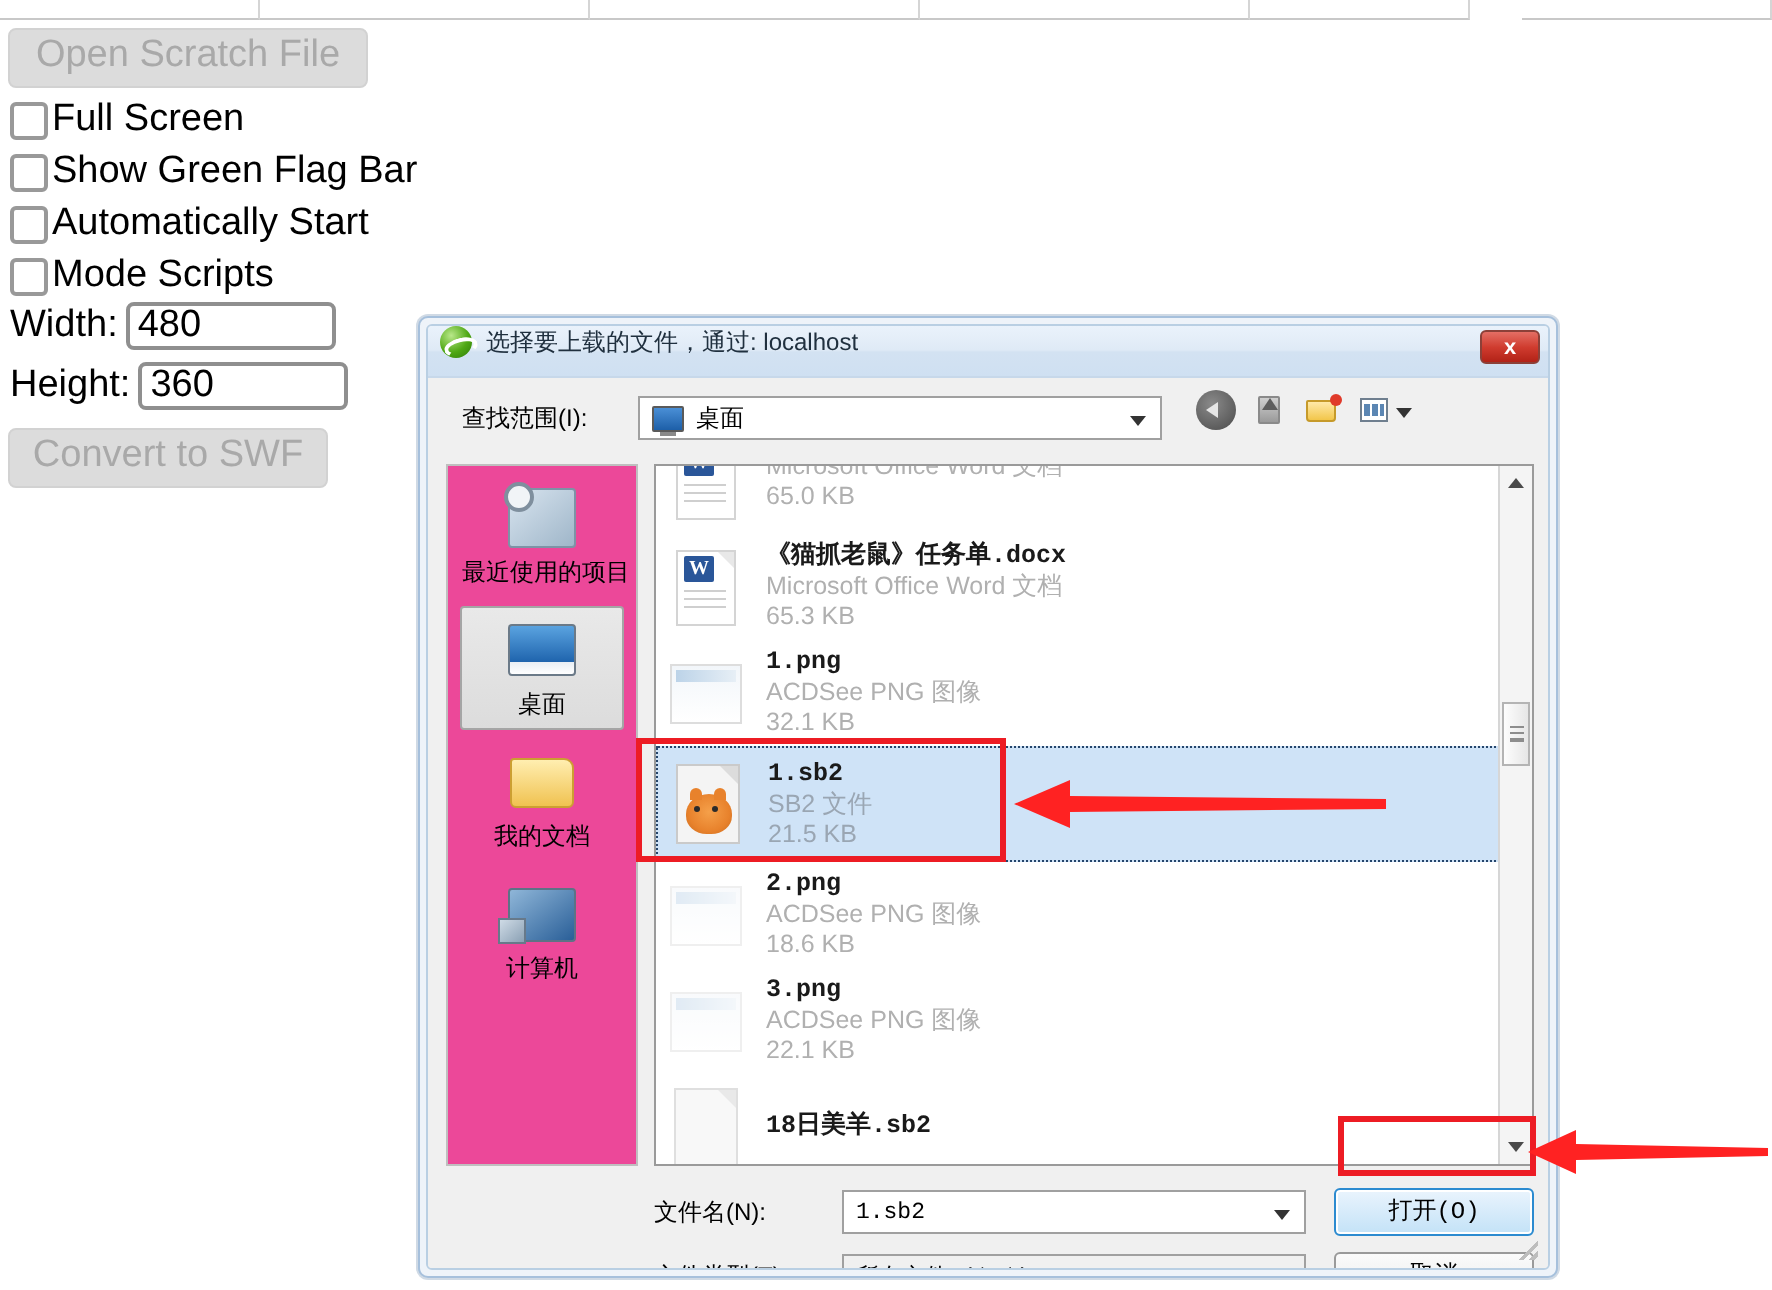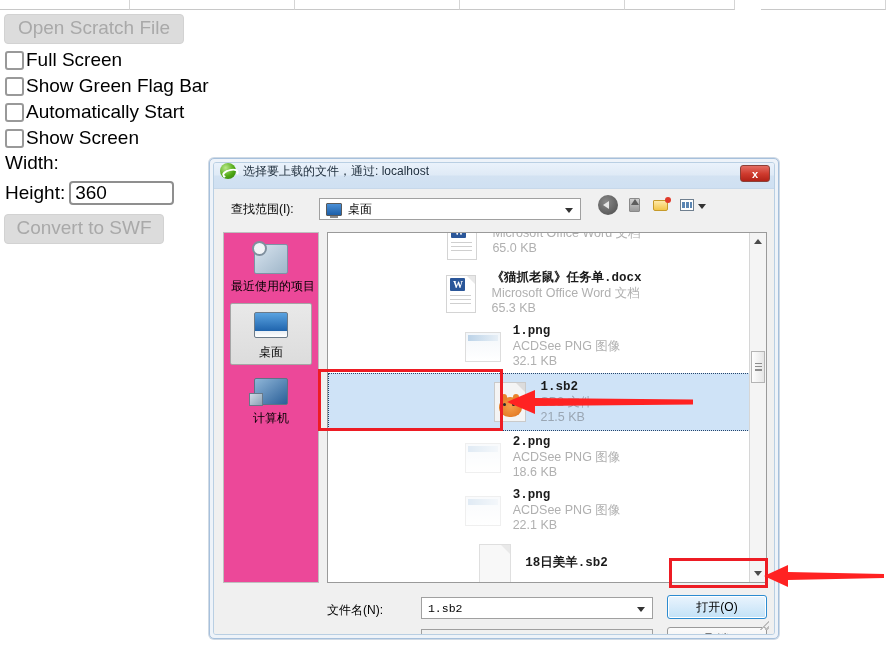--- a/index.html
+++ b/index.html
@@ -423,21 +423,20 @@
   }
   .fl-scroll { position: absolute; left: 0; top: -19px; width: 422px; }
 
   .frow {
     position: relative;
     height: 53px;
     display: flex;
     align-items: center;
     padding-left: 3px;
     box-sizing: border-box;
-    justify-content: center;
   }
   .frow.selected {
     background: #cfe3f7;
     border: 1px dotted #25456b;
     box-sizing: border-box;
   }
   .f-ico { width: 44px; flex: 0 0 auto; display:flex; align-items:center; justify-content:center; }
   .f-meta { margin-left: 8px; line-height: 15px; }
   .f-name {
     font-size: 12.5px;
@@ -575,21 +574,21 @@
     position: absolute; left: 3px; top: 11px;
     width: 7px; height: 8px;
     background: linear-gradient(to bottom,
       #8d8d8d 0 1px, transparent 1px 3px,
       #8d8d8d 3px 4px, transparent 4px 6px,
       #8d8d8d 6px 7px);
   }
 
   
   .bform { position: absolute; left: 113px; top: 404px; width: 440px; }
-  .bf-row { display: flex; align-items: flex-end; height: 26px; margin-bottom: 6px; }
+  .bf-row { display: flex; align-items: center; height: 26px; margin-bottom: 6px; }
   .bf-label {
     font-size: 12px;
     color: #000000;
     width: 96px;
     font-family: "Liberation Sans", sans-serif;
   }
   #filename-combo { width: 237px; background: #ffffff; }
   #filetype-combo { width: 237px; background: #f0f0f0; }
   #filename-combo .cbtxt, #filetype-combo .cbtxt {
     font-family: "Liberation Mono", monospace;
@@ -600,21 +599,21 @@
     width: 100px;
     height: 24px;
     border: 1px solid #9a9a9a;
     border-radius: 3px;
     background: linear-gradient(to bottom,#fbfbfb,#eaeaea);
     font-size: 12px;
     color: #000000;
     text-align: center;
     line-height: 22px;
     box-sizing: border-box;
-    font-family: Liberation Sans, sans-serif;
+    font-family: Liberation Mono, monospace;
   }
   #open-button {
     background: linear-gradient(to bottom,#eaf4fd,#c3e2f7);
     border: 1px solid #2c8bd0;
     box-shadow: inset 0 0 0 1px #ffffff;
   }
   .btn-wrap { margin-left: 14px; position: relative; }
 
   .resize-grip {
     position: absolute;
@@ -666,25 +665,26 @@
     </div>
 
 
     <div class="check-row">
       <div class="chk"></div>
       <span class="check-label">Automatically Start</span>
     </div>
 
     <div class="check-row">
       <div class="chk"></div>
-      <span class="check-label">Show Screen</span>
+      <span class="check-label">Mode Scripts</span>
     </div>
 
     <div class="field-row">
       <span class="field-label">Width:</span>
+      <input class="num-input" type="text" value="480" style="">
     </div>
 
     <div class="field-row">
       <span class="field-label">Height:</span>
       <input class="num-input" type="text" value="360" style="">
     </div>
 
     <div id="convert-to-swf" class="btn-disabled">Convert to SWF</div>
   </div>
 
@@ -722,20 +722,26 @@
             <div class="place-ico">
                 <div class="ic-recent"></div>
               </div>
             <div class="place-label">最近使用的项目</div>
           </div>
           <div class="place selected">
             <div class="place-ico">
                 <div class="ic-desktop"></div>
               </div>
             <div class="place-label">桌面</div>
+          </div>
+          <div class="place">
+            <div class="place-ico">
+                <div class="ic-folder"></div>
+              </div>
+            <div class="place-label">我的文档</div>
           </div>
           <div class="place">
             <div class="place-ico">
                 <div class="ic-computer"></div>
               </div>
             <div class="place-label">计算机</div>
           </div>
         </div>
 
         <div class="filelist">

